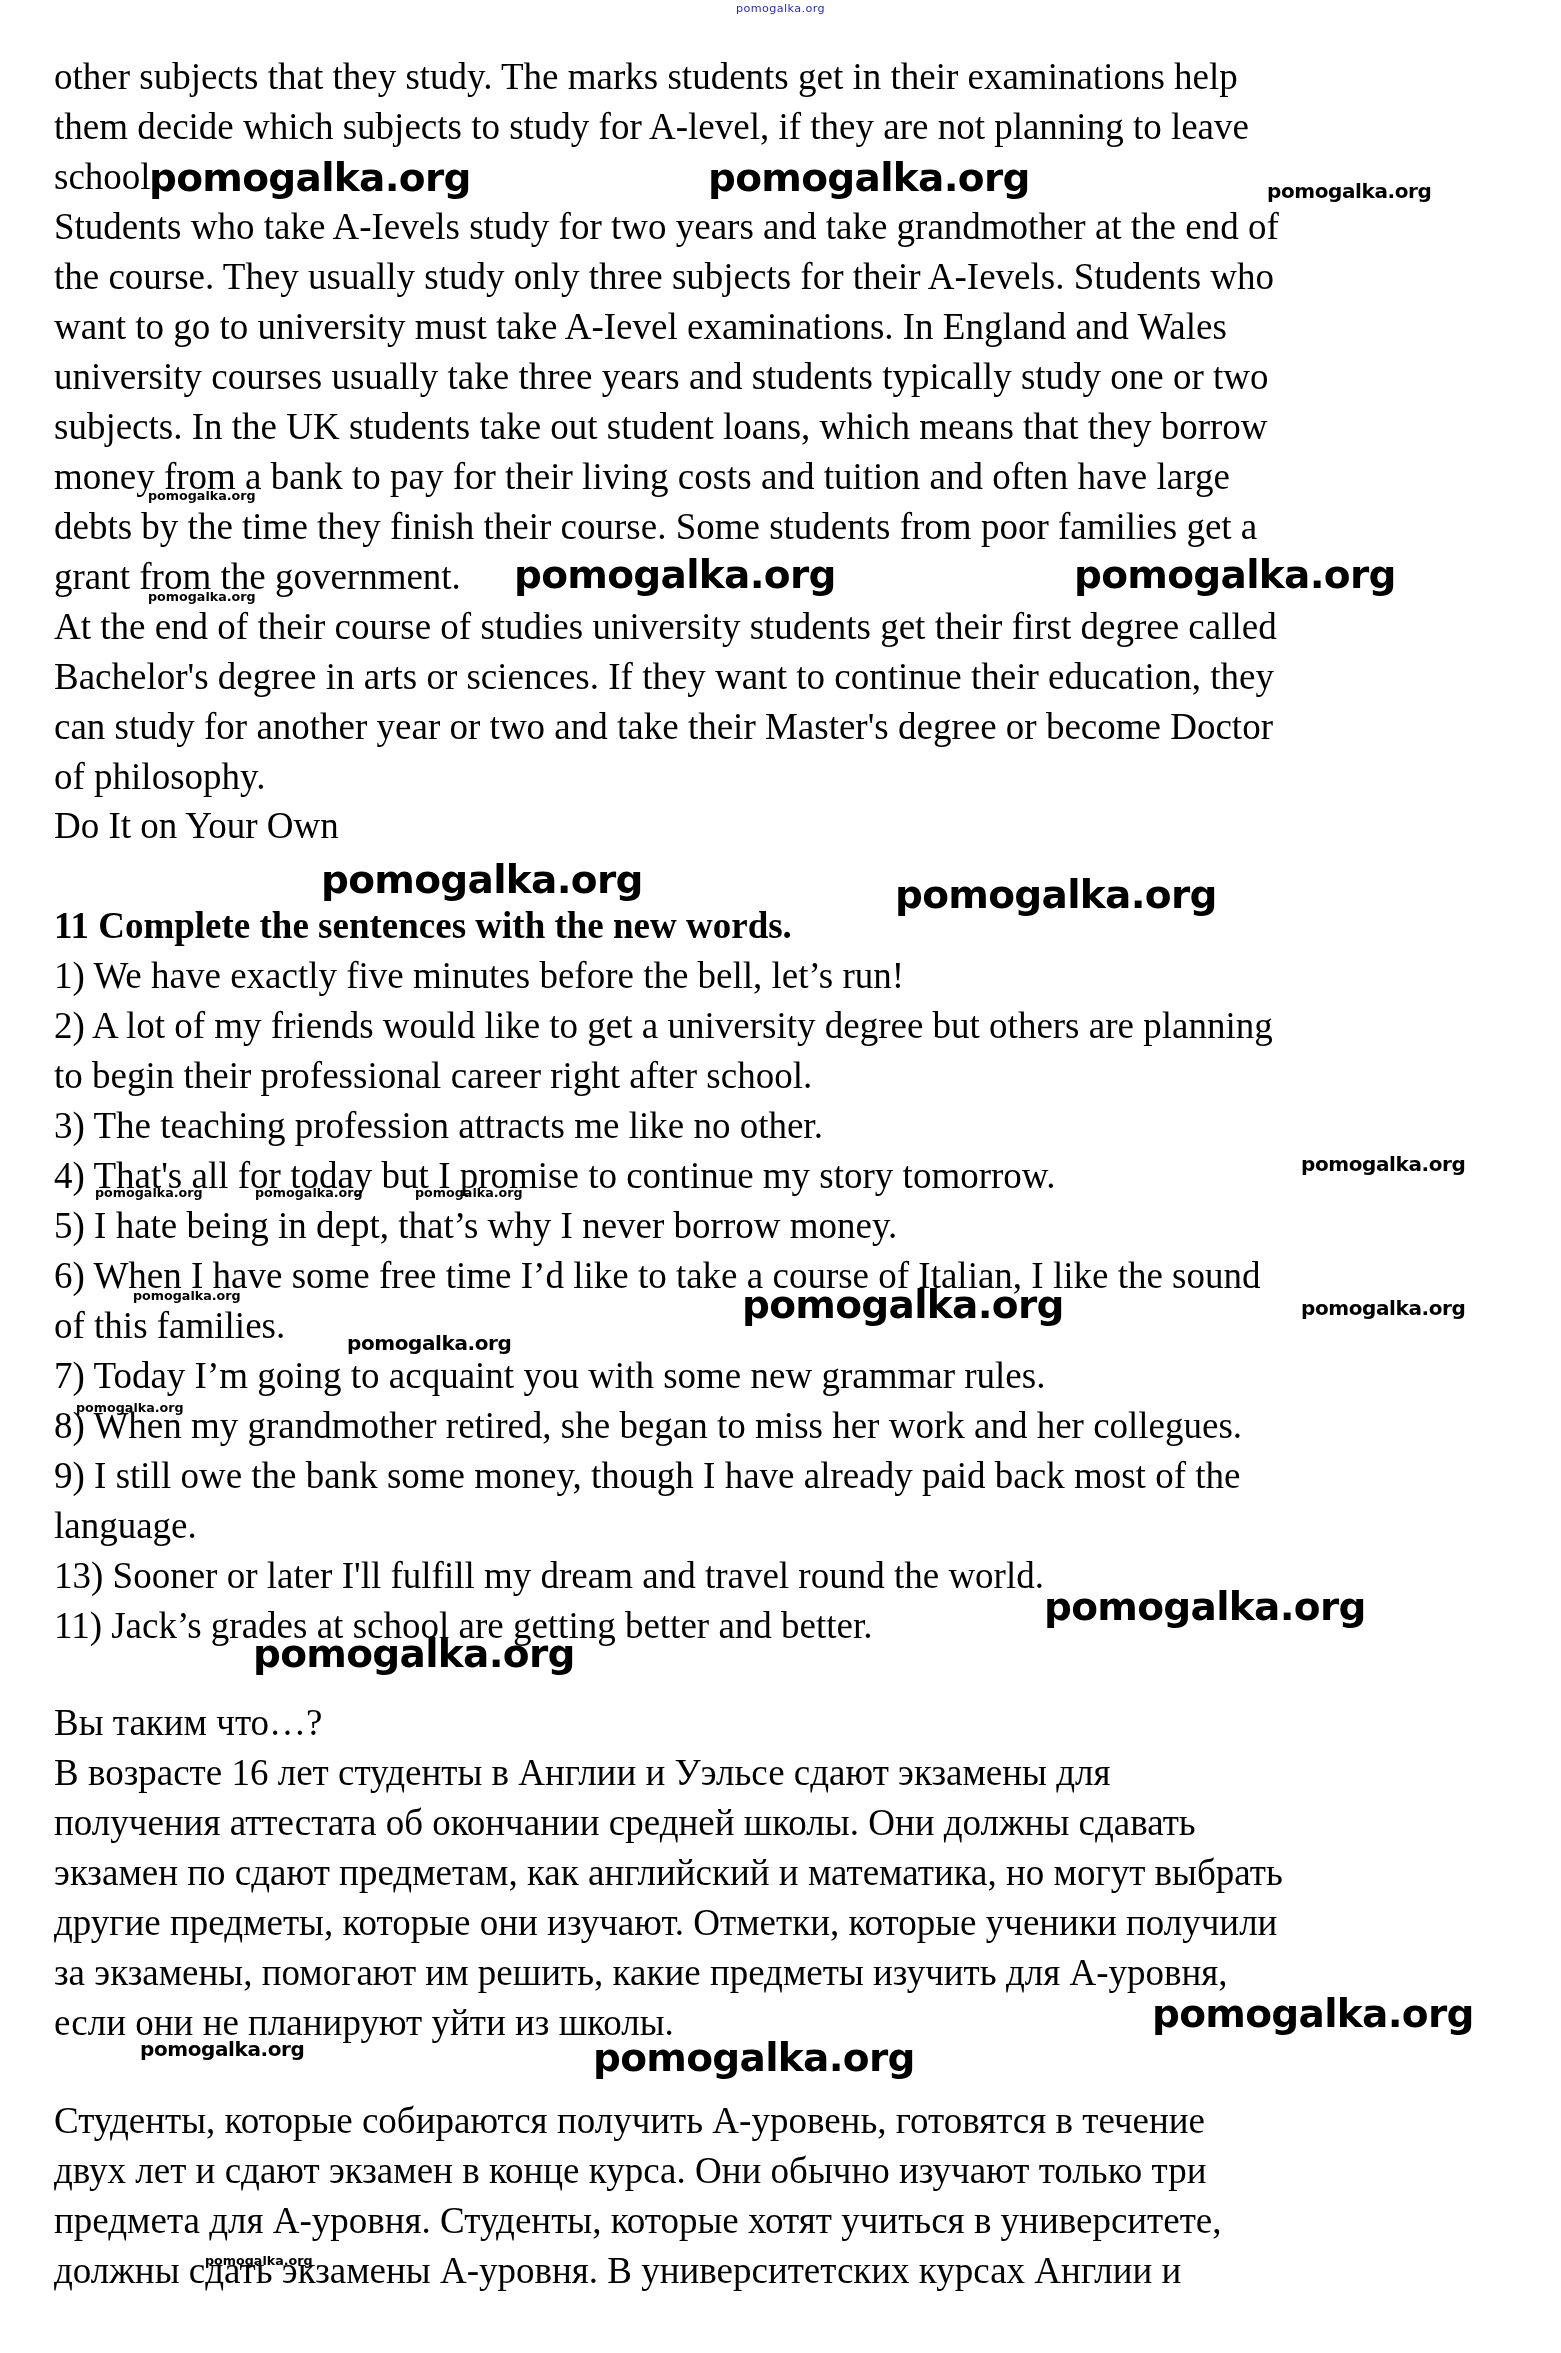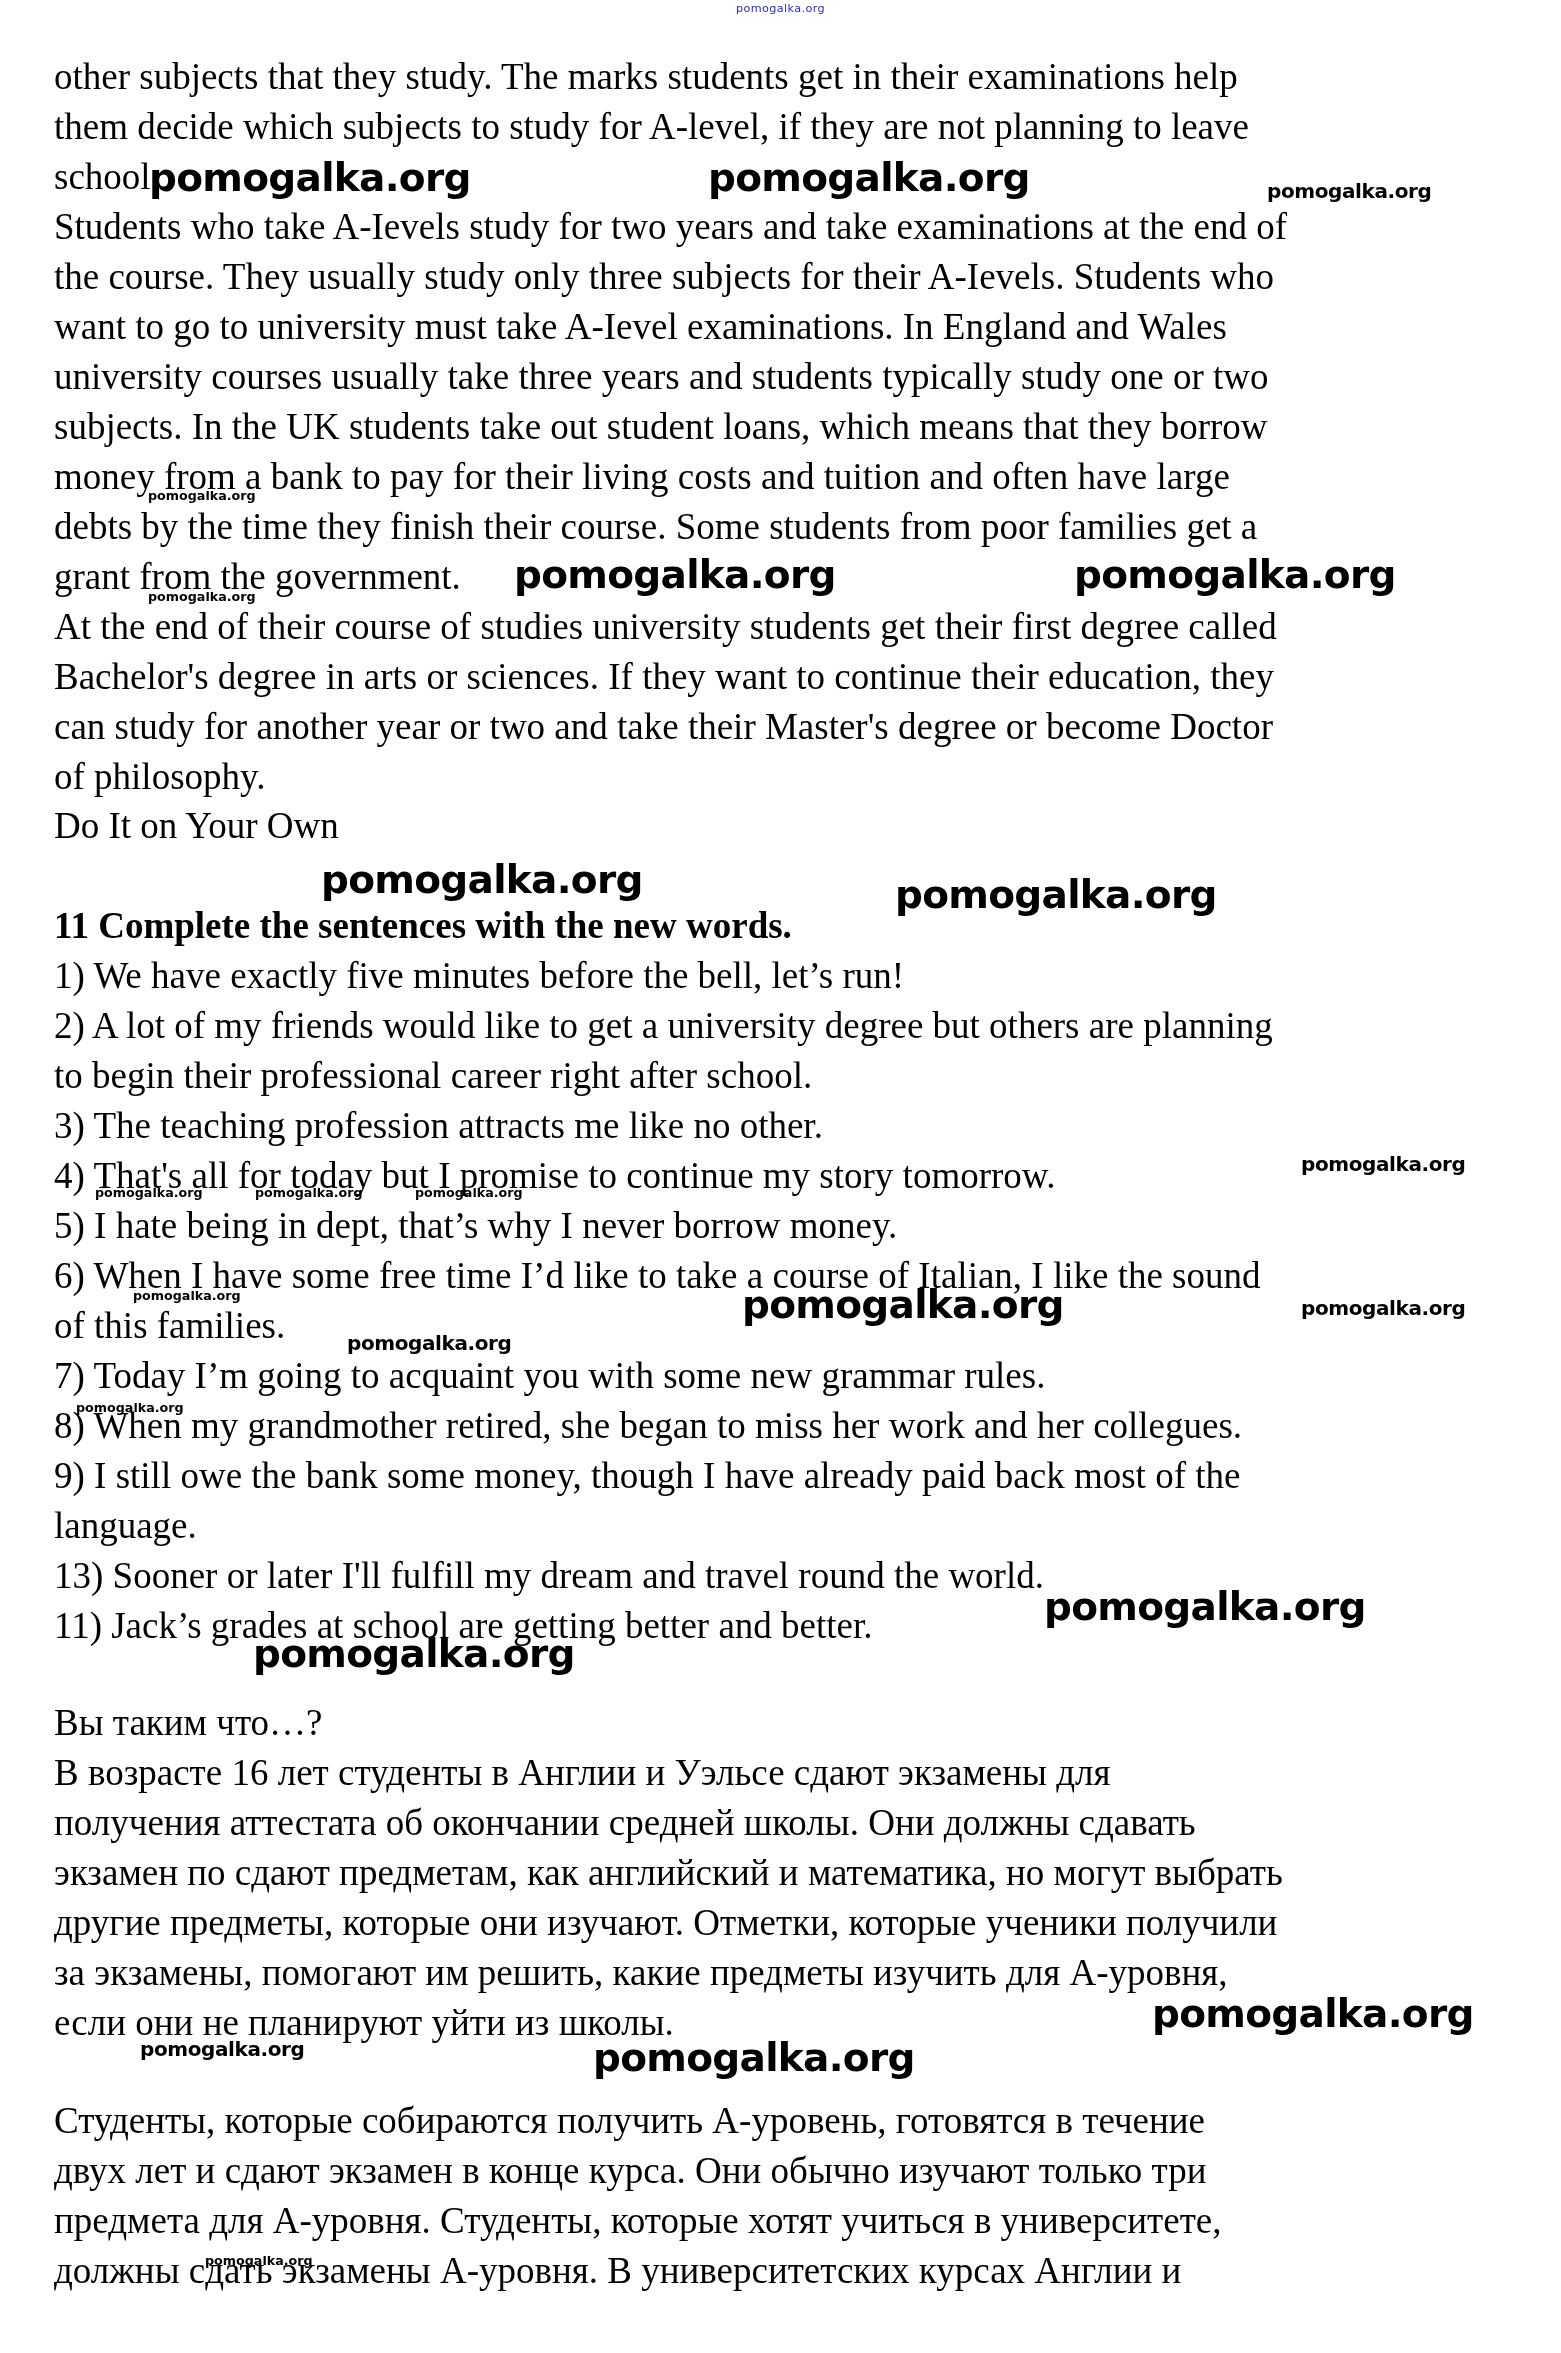--- a/index.html
+++ b/index.html
@@ -27,21 +27,21 @@
   .wm-s { font-size: 12.7px; }
 </style>
 </head>
 <body>
 
 <div class="top-mark">pomogalka.org</div>
 
 <div class="line" style="top:52px">other subjects that they study. The marks students get in their examinations help</div>
 <div class="line" style="top:102px">them decide which subjects to study for A-level, if they are not planning to leave</div>
 <div class="line" style="top:152px">school.</div>
-<div class="line" style="top:202px">Students who take A-Ievels study for two years and take examinations at the end of</div>
+<div class="line" style="top:202px">Students who take A-Ievels study for two years and take grandmother at the end of</div>
 <div class="line" style="top:252px">the course. They usually study only three subjects for their A-Ievels. Students who</div>
 <div class="line" style="top:302px">want to go to university must take A-Ievel examinations. In England and Wales</div>
 <div class="line" style="top:352px">university courses usually take three years and students typically study one or two</div>
 <div class="line" style="top:402px">subjects. In the UK students take out student loans, which means that they borrow</div>
 <div class="line" style="top:452px">money from a bank to pay for their living costs and tuition and often have large</div>
 <div class="line" style="top:502px">debts by the time they finish their course. Some students from poor families get a</div>
 <div class="line" style="top:552px">grant from the government.</div>
 <div class="line" style="top:602px">At the end of their course of studies university students get their first degree called</div>
 <div class="line" style="top:652px">Bachelor's degree in arts or sciences. If they want to continue their education, they</div>
 <div class="line" style="top:702px">can study for another year or two and take their Master's degree or become Doctor</div>

